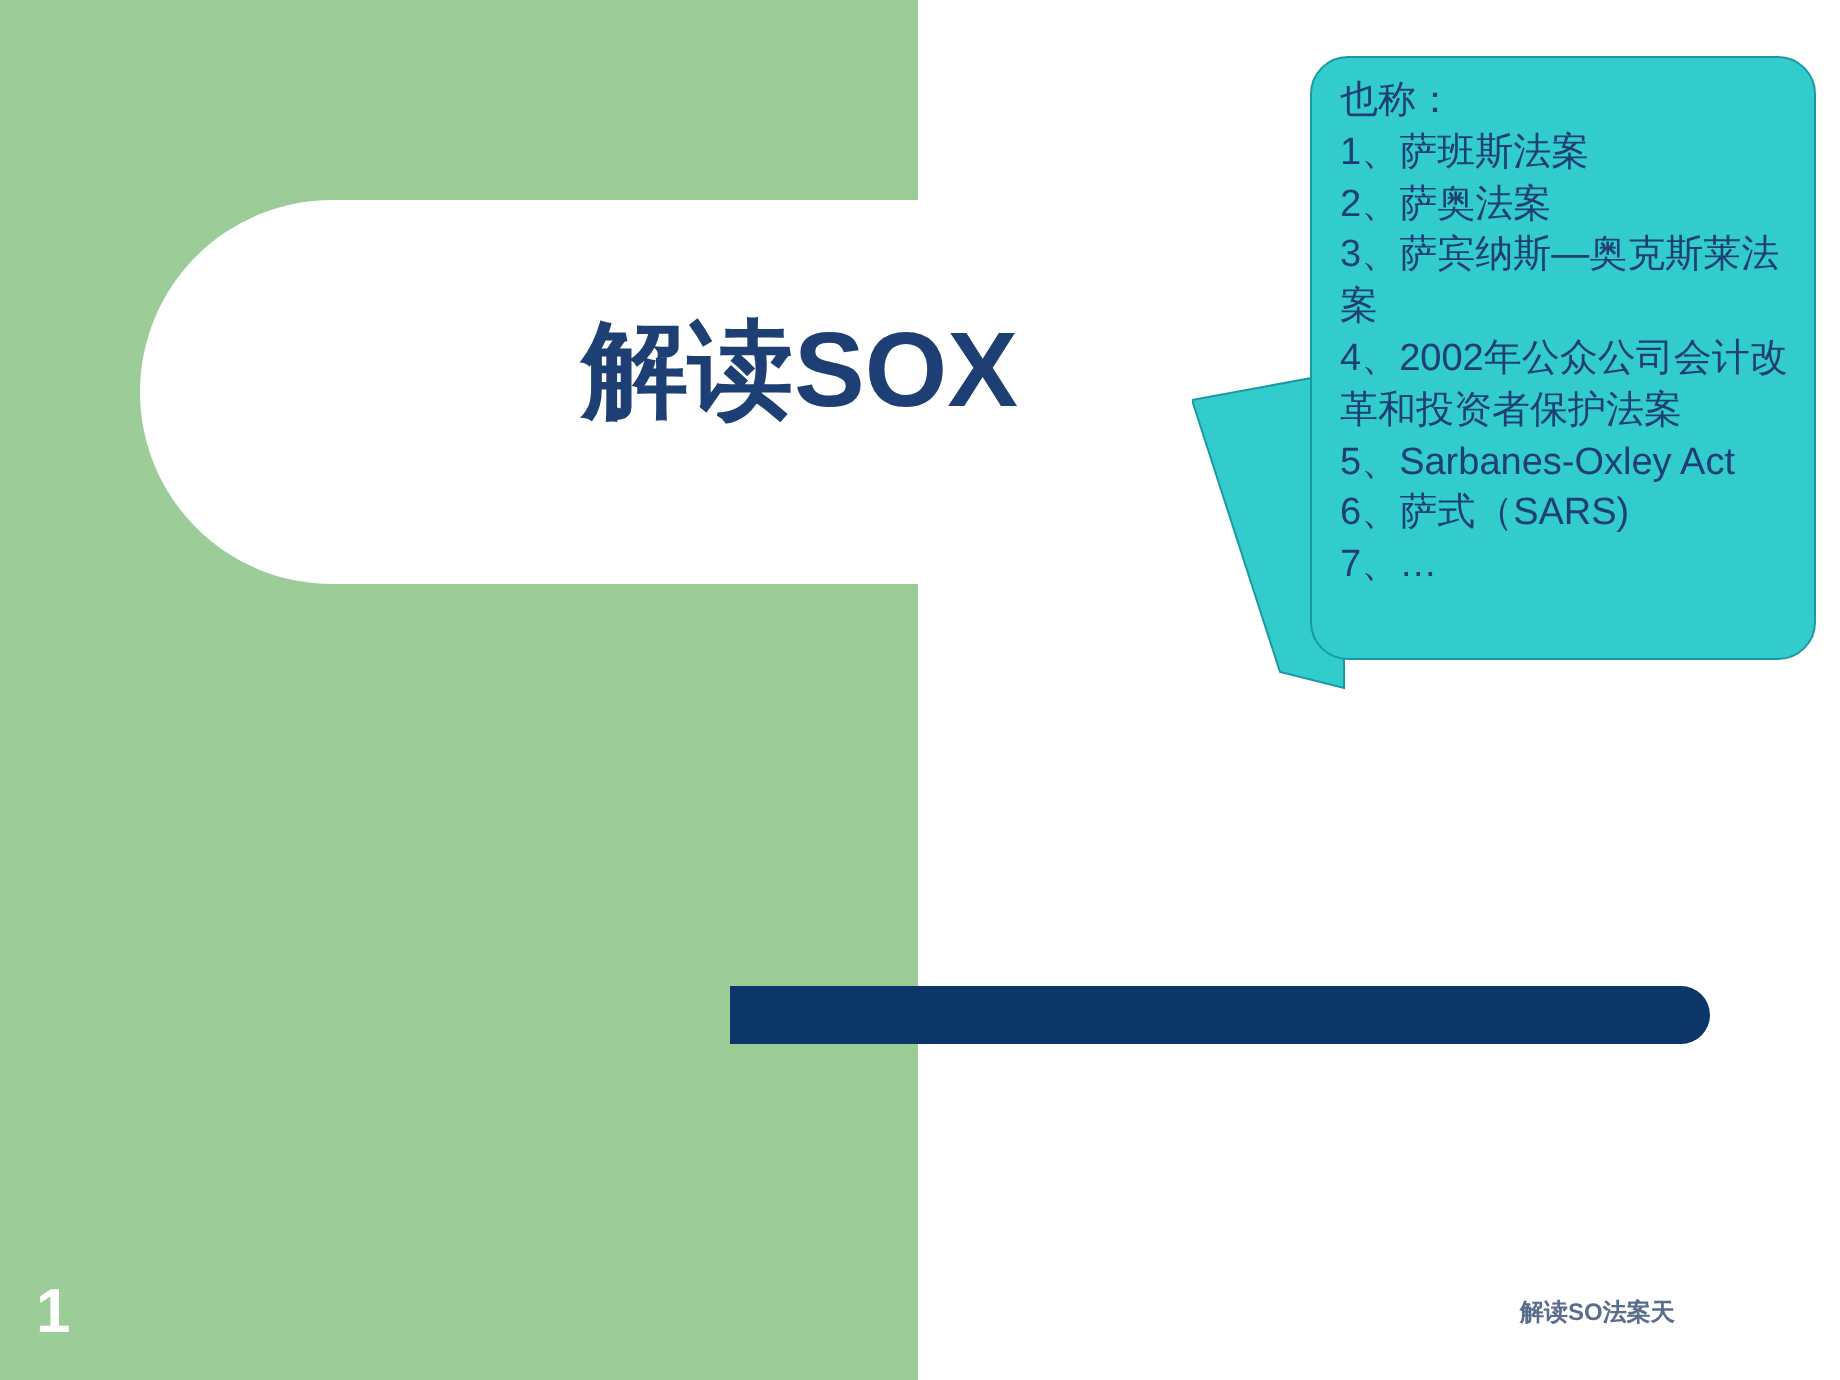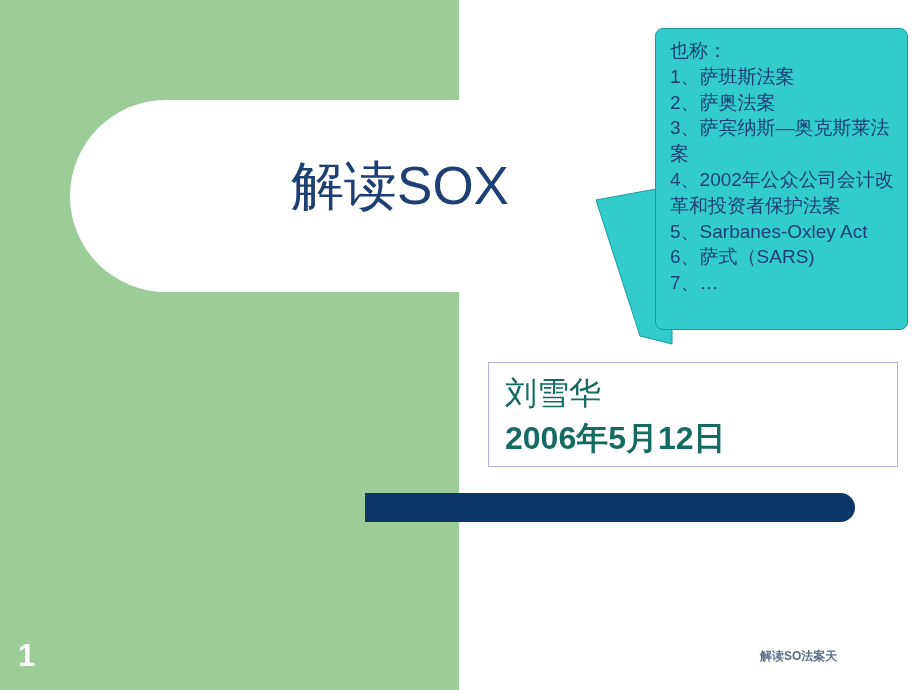--- a/index.html
+++ b/index.html
@@ -42,36 +42,36 @@
 
   
   .slide-title {
     position: absolute;
     left: 200px;
     top: 158px;
     width: 400px;
     text-align: center;
     color: #1d3f73;
     font-size: 53px;
-    font-weight: normal;
+    font-weight: bold;
     line-height: 1.05;
     letter-spacing: 0px;
     white-space: nowrap;
   }
 
   
   .callout {
     position: absolute;
     left: 655px;
     top: 28px;
     width: 253px;
     height: 302px;
     background: #33cccc;
     border: 1px solid #1a9aa0;
-    border-radius: 8px;
+    border-radius: 19px;
     box-sizing: border-box;
   }
   .callout-text {
     position: absolute;
     left: 14px;
     top: 9px;
     width: 232px;
     color: #1d3f73;
     font-size: 19px;
     line-height: 25.8px;
@@ -166,26 +166,20 @@
     <div class="callout-text">也称：
 1、萨班斯法案
 2、萨奥法案
 3、萨宾纳斯—奥克斯莱法案
 4、2002年公众公司会计改革和投资者保护法案
 5、Sarbanes-Oxley Act
 6、萨式（SARS)
 7、…</div>
   </div>
 
-  <div class="author-box">
-    <div class="author-lines">
-      <div class="author-name">刘雪华</div>
-      <div>2006年5月12日</div>
-    </div>
-  </div>
 
   <div class="navy-bar"></div>
 
   <div class="page-number">1</div>
 
   <div class="footer-text">解读SO法案天</div>
 
 </div>
 
 </body></html>

